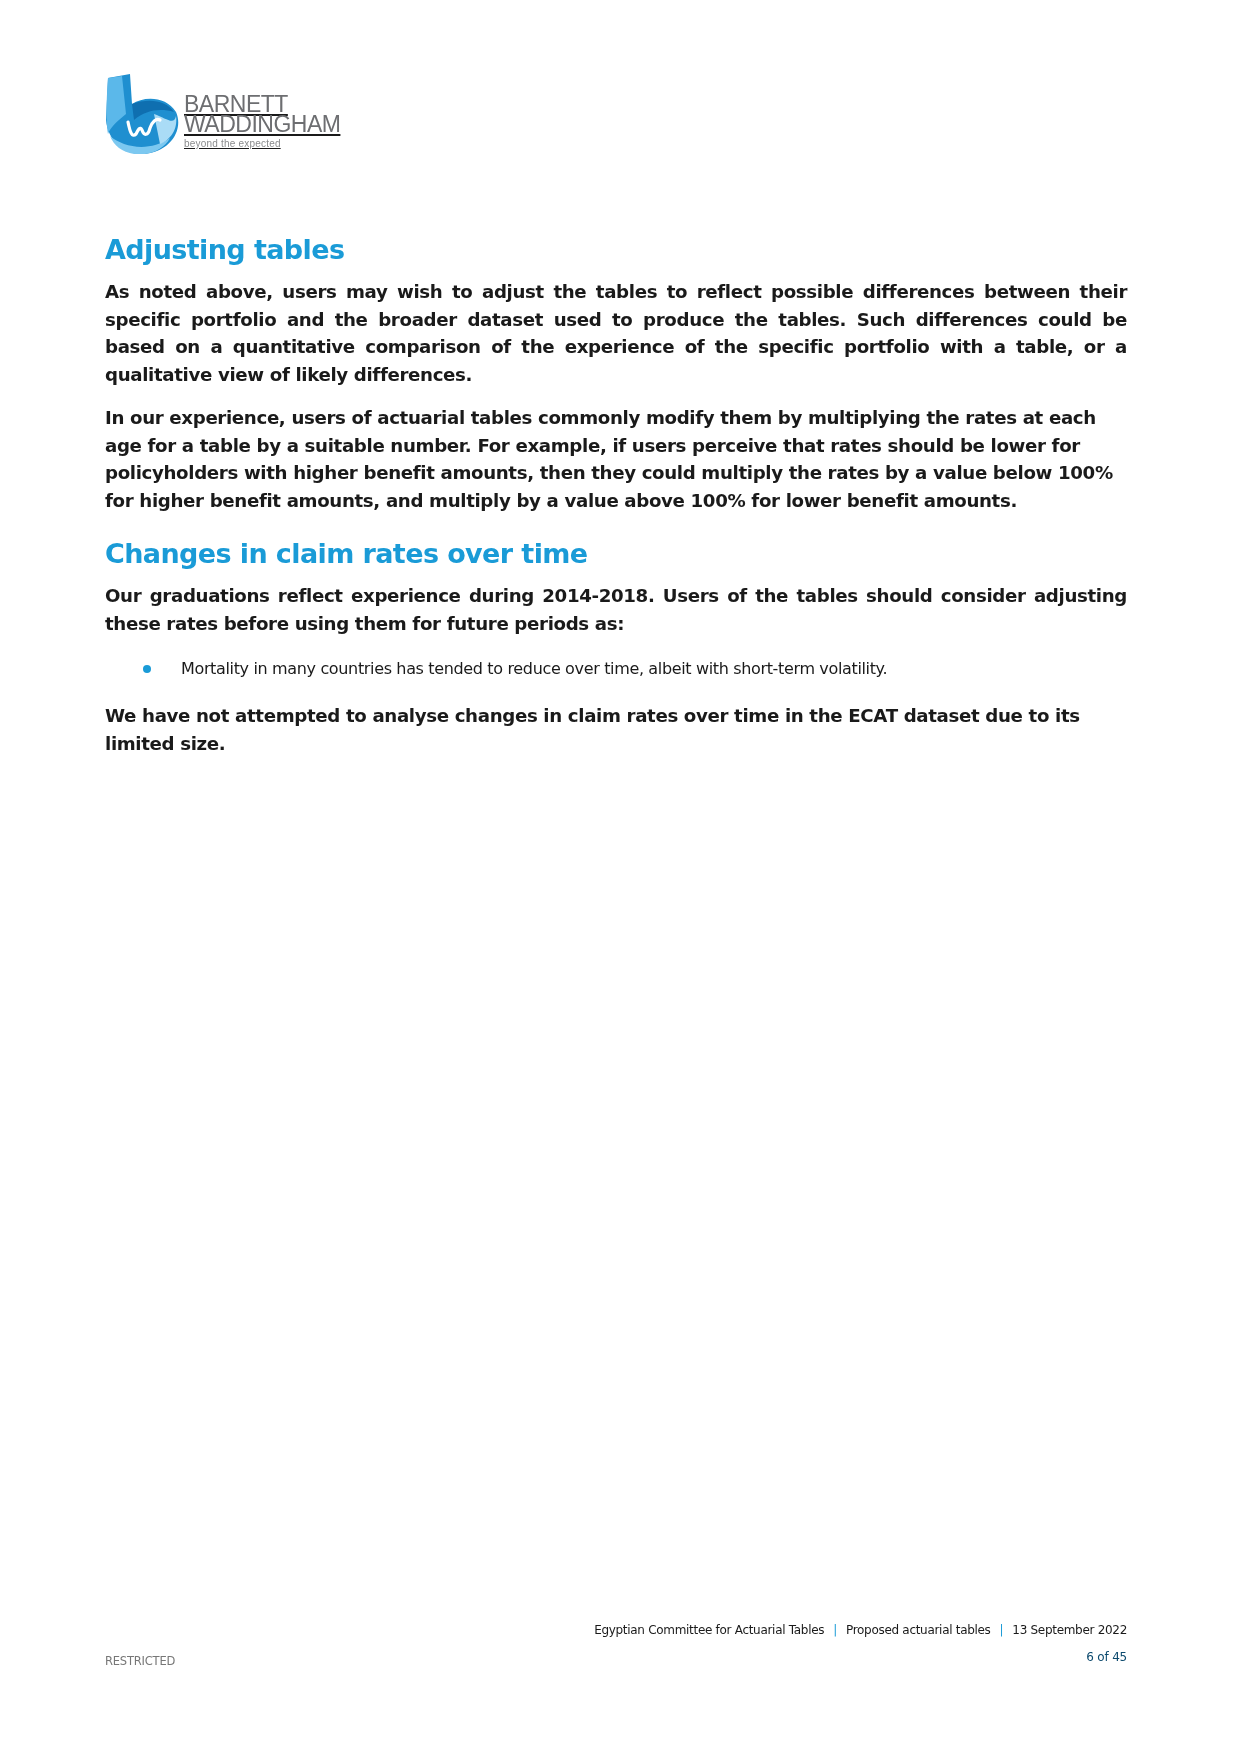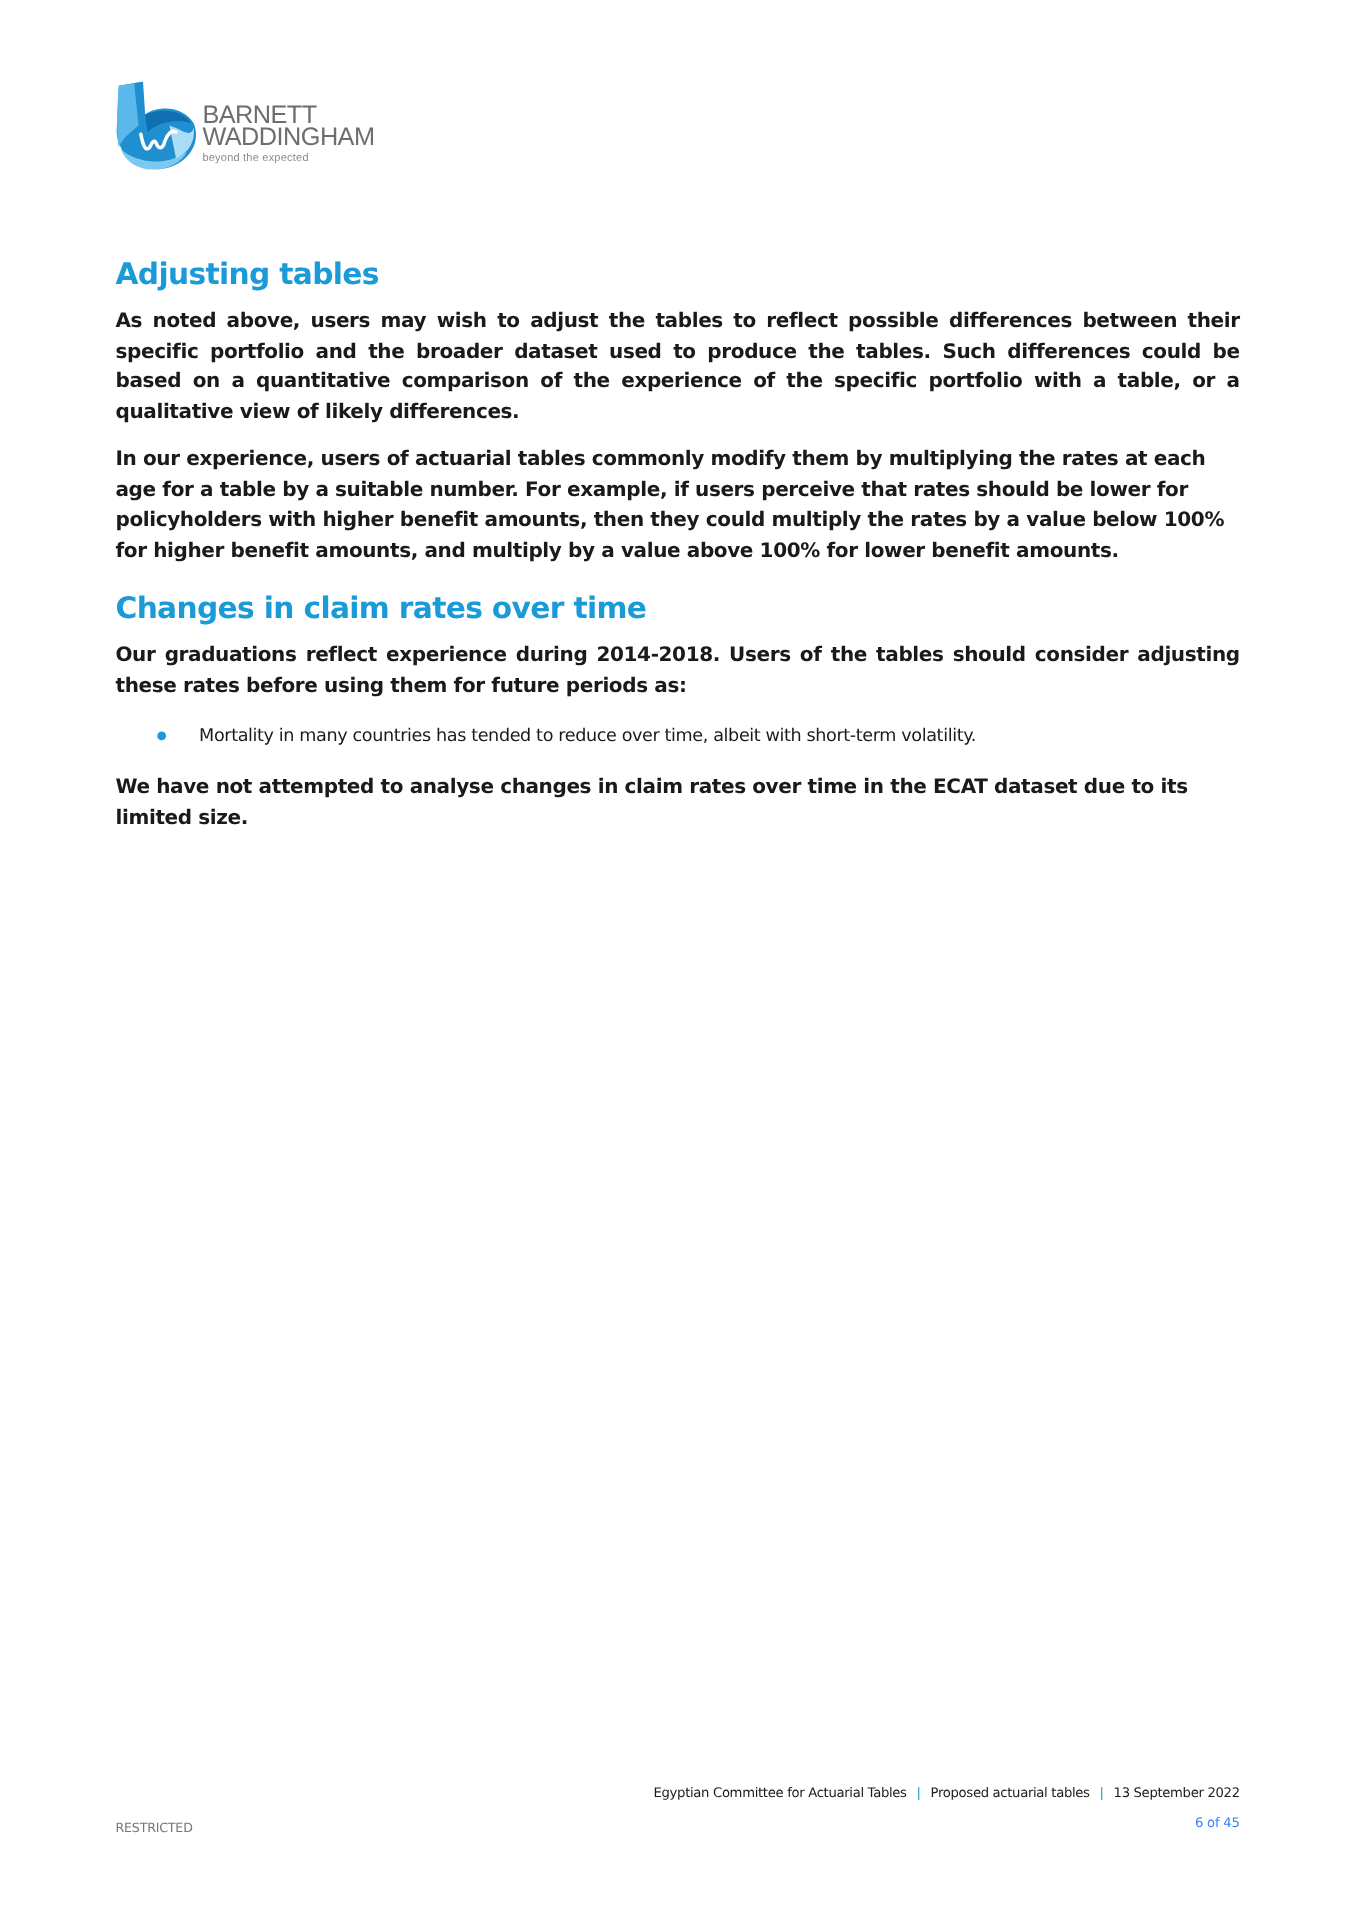--- a/index.html
+++ b/index.html
@@ -1,20 +1,20 @@
 <!DOCTYPE html>
 <html><head>
 <meta charset="utf-8">
 <style>
   html, body { margin:0; padding:0; background:#ffffff; }
   body { width:1241px; height:1754px; position:relative; overflow:hidden;
          font-family:"DejaVu Sans", "Liberation Sans", sans-serif; color:#1a1a1a; }
   .logo { position:absolute; left:104px; top:72px; width:240px; height:84px; }
   .logo-mark { position:absolute; left:0; top:2px; width:76px; height:80px; }
-  .logo-text { position:absolute; left:80px; top:22px; }
+  .logo-text { position:absolute; left:80px; top:22px;text-decoration:underline; }
   .logo-line { display:block; font-family:"Liberation Sans", sans-serif; font-size:23px;
                line-height:20px; color:#6d6e71; letter-spacing:-0.5px; font-weight:normal; }
   .logo-tag { display:block; font-family:"Liberation Sans", sans-serif; font-size:10px;
               color:#8a8b8d; margin-top:4px; letter-spacing:0.2px; }
 
   .content { position:absolute; left:105px; top:232px; width:1022px; }
   h2 { font-family:"DejaVu Sans", sans-serif; font-weight:bold; color:#1a9bd7;
        font-size:27px; margin:0 0 10px 0; line-height:36px; letter-spacing:-0.6px; }
   p { font-size:18.2px; line-height:27.5px; margin:0 0 16px 0; text-align:justify;
       letter-spacing:-0.35px;font-weight:bold; }
@@ -23,21 +23,21 @@
   ul { list-style:none; margin:10px 0 18px 0; padding:0 0 0 38px; }
   ul li { position:relative; padding-left:38px; font-size:16px; line-height:31px;
           letter-spacing:-0.35px; }
   .bullet { position:absolute; left:0; top:12px; width:8px; height:8px; border-radius:50%;
             background:#1a9bd7; }
 
   .footer-meta { position:absolute; right:114px; top:1623px; font-size:12px;
                  color:#1a1a1a; letter-spacing:-0.3px; white-space:nowrap; }
   .sep { color:#1a9bd7; margin:0 9px; }
   .footer-page { position:absolute; right:114px; top:1650px; font-size:12px;
-                 color:#3b82f6; letter-spacing:-0.2px; }
+                 color:#0c4a6e; letter-spacing:-0.2px; }
   .footer-class { position:absolute; left:105px; top:1654px; font-size:11.5px;
                   color:#777777; letter-spacing:-0.2px; }
 </style>
 </head>
 <body>
 
 <div class="logo">
   <svg class="logo-mark" viewBox="0 0 76 80">
     <path d="M4 4 L26 0 L28 30 C40 22 62 22 72 38 C80 56 66 78 40 80 C18 80 4 66 2 46 Z" fill="#1f8fd0"></path>
     <path d="M4 4 L18 2 L22 40 C12 48 6 54 4 60 C2 50 2 30 4 4 Z" fill="#5bb8ea"></path>

